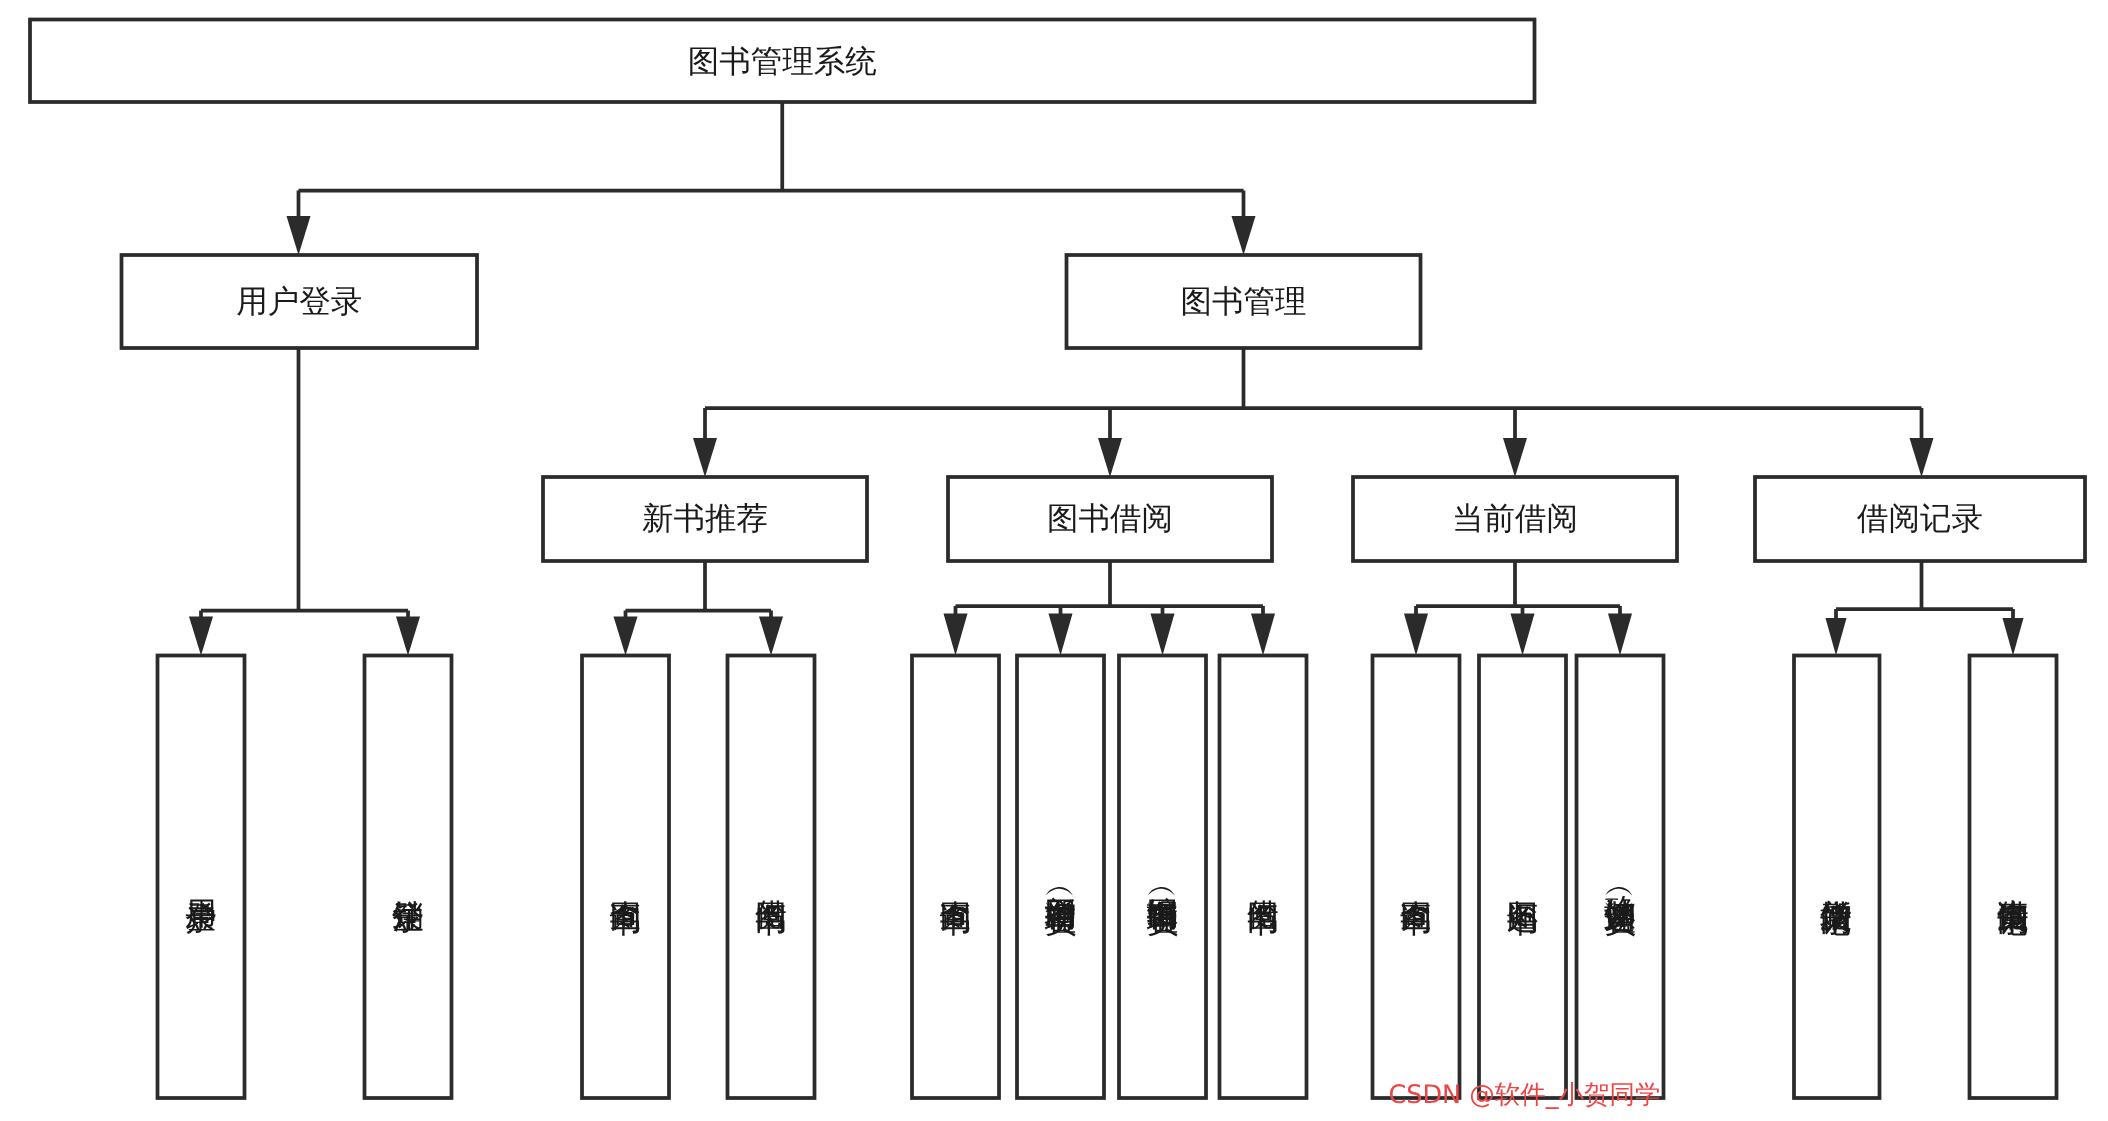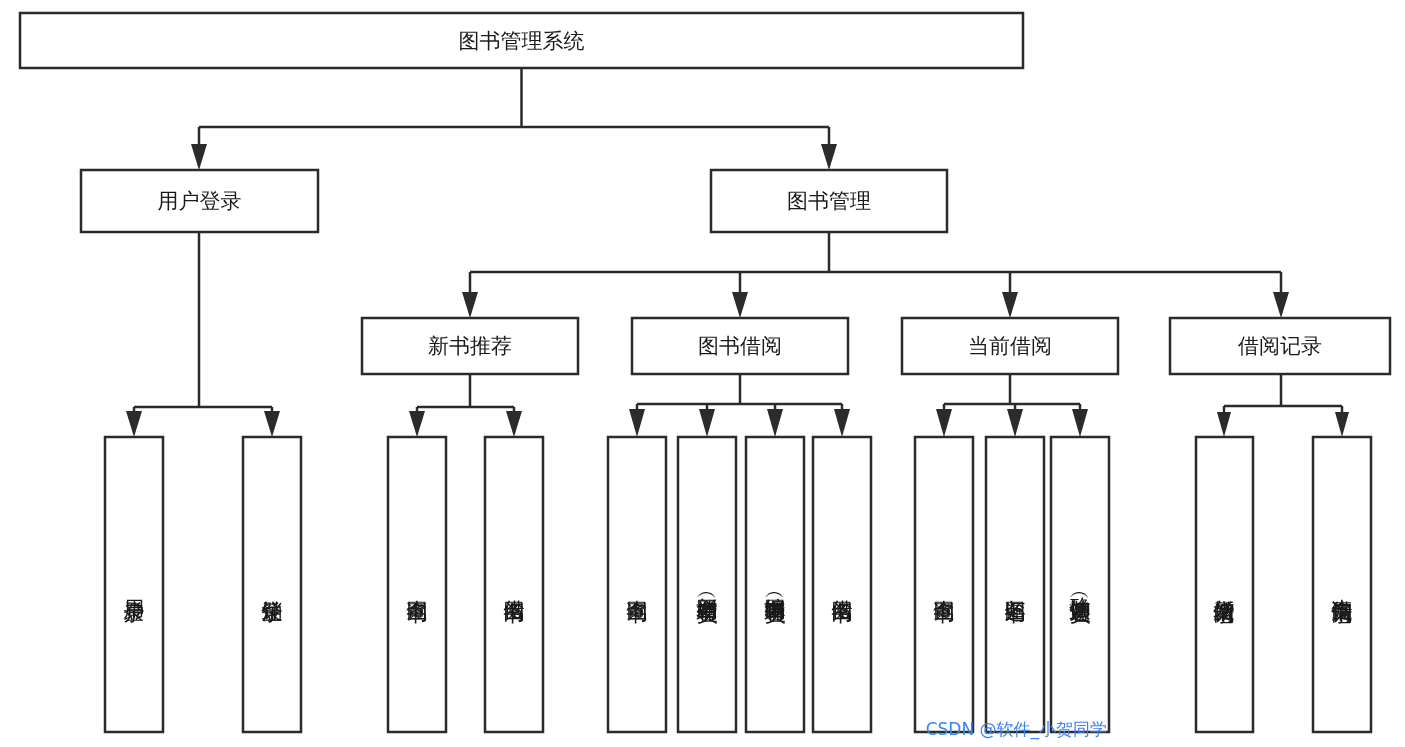--- a/index.html
+++ b/index.html
@@ -57,21 +57,21 @@
     text-orientation: upright;
     text-anchor: middle;
     letter-spacing: 1px;
   }
   .watermark-text {
     position: absolute;
     right: 8px;
     bottom: 6px;
     font-family: "DejaVu Sans", "Liberation Sans", sans-serif;
     font-size: 17px;
-    color: #3b82f6;
+    color: #ef4444;
     white-space: nowrap;
     user-select: none;
   }
 </style>
 </head>
 <body>
 
 <div id="diagram-root">
 
   <svg class="diagram" viewBox="0 0 1405 747">

